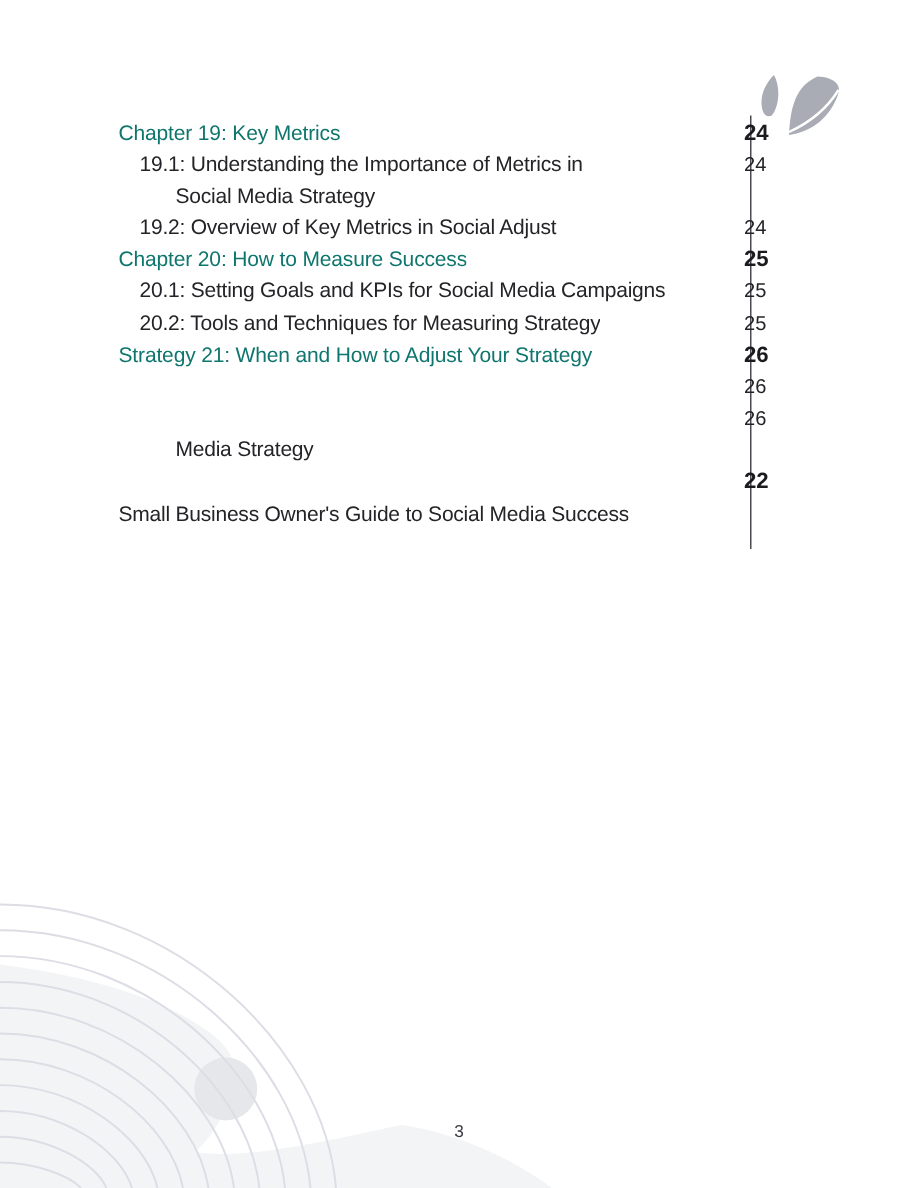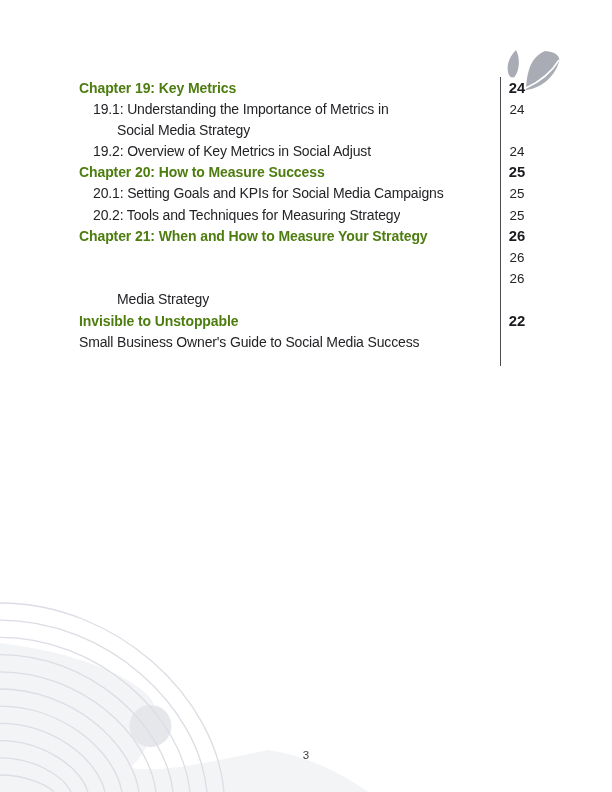--- a/index.html
+++ b/index.html
@@ -30,25 +30,25 @@
     color:#242428;
   }
   .toc-row{
     display:flex;align-items:baseline;
     height:21.2px;line-height:21.2px;white-space:nowrap;
   }
   .toc-row .label{
     font-size:14px;letter-spacing:-0.15px;overflow:hidden;
   }
   .toc-row .pagenum{
-    margin-left:auto;flex-shrink:0;width:42px;text-align:center;
+    margin-left:auto;flex-shrink:0;width:42px;text-align:left;
     font-size:13.4px;
   }
   .toc-row.chapter .label{
-    font-weight:700;font-size:14px;color:#4d7c0f;letter-spacing:-0.1px;
+    font-weight:400;font-size:14px;color:#0f766e;letter-spacing:-0.1px;
   }
   .toc-row.chapter .pagenum{
     font-weight:700;font-size:14.8px;color:#1b1b1f;
   }
   .toc-row.i1 .label{padding-left:14px;}
   .toc-row.i2 .label{padding-left:38px;}
 
   
   .folio{
     position:absolute;left:0;top:749px;width:612px;text-align:center;
@@ -110,35 +110,34 @@
     </div>
     <div class="toc-row i1">
       <span class="label">20.1: Setting Goals and KPIs for Social Media Campaigns</span>
       <span class="pagenum">25</span>
     </div>
     <div class="toc-row i1">
       <span class="label">20.2: Tools and Techniques for Measuring Strategy</span>
       <span class="pagenum">25</span>
     </div>
     <div class="toc-row chapter i0">
-      <span class="label">Chapter 21: When and How to Measure Your Strategy</span>
+      <span class="label">Strategy 21: When and How to Adjust Your Strategy</span>
       <span class="pagenum">26</span>
     </div>
     <div class="toc-row i1">
       <span class="pagenum">26</span>
     </div>
     <div class="toc-row i1">
       <span class="pagenum">26</span>
     </div>
     <div class="toc-row i2">
       <span class="label">Media Strategy</span>
       <span class="pagenum"></span>
     </div>
     <div class="toc-row chapter i0">
-      <span class="label">Invisible to Unstoppable</span>
       <span class="pagenum">22</span>
     </div>
     <div class="toc-row i0">
       <span class="label">Small Business Owner's Guide to Social Media Success</span>
       <span class="pagenum"></span>
     </div>
   </div>
 
   <div class="folio">3</div>
 

